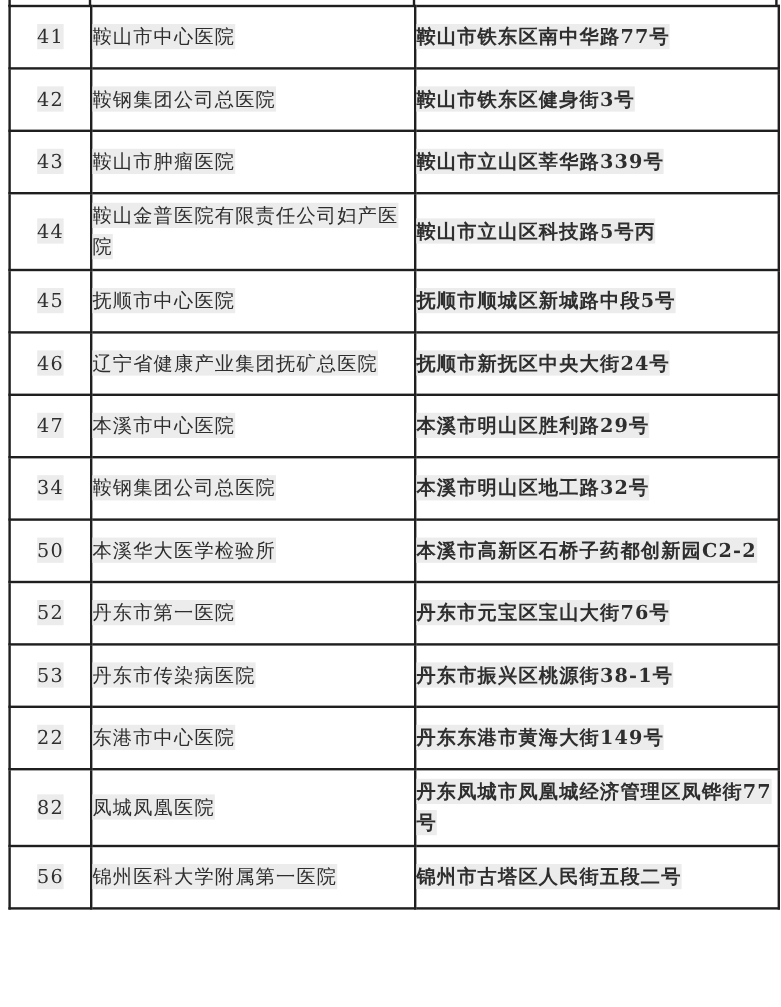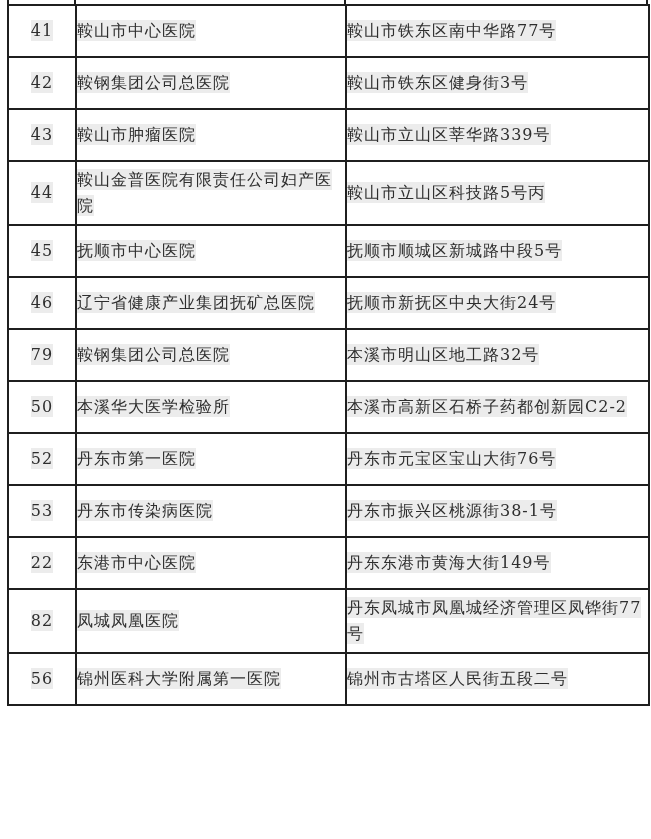--- a/index.html
+++ b/index.html
@@ -55,20 +55,21 @@
     text-align: center;
     font-size: 15px;
   }
   td.cell-name {
     padding-left: 17px;
     padding-right: 6px;
   }
   td.cell-address {
     padding-left: 7px;
     padding-right: 5px;
+    font-weight: bold;
   }
   
   .hl {
     background: #ececec;
     box-decoration-break: clone;
     -webkit-box-decoration-break: clone;
     padding: 1px 0;
   }
 </style>
 </head>
@@ -111,21 +112,26 @@
           <td class="cell-no"><span class="hl">45</span></td>
           <td class="cell-name"><span class="hl">抚顺市中心医院</span></td>
           <td class="cell-address"><span class="hl">抚顺市顺城区新城路中段5号</span></td>
         </tr>
         <tr>
           <td class="cell-no"><span class="hl">46</span></td>
           <td class="cell-name"><span class="hl">辽宁省健康产业集团抚矿总医院</span></td>
           <td class="cell-address"><span class="hl">抚顺市新抚区中央大街24号</span></td>
         </tr>
         <tr>
-          <td class="cell-no"><span class="hl">79</span></td>
+          <td class="cell-no"><span class="hl">47</span></td>
+          <td class="cell-name"><span class="hl">本溪市中心医院</span></td>
+          <td class="cell-address"><span class="hl">本溪市明山区胜利路29号</span></td>
+        </tr>
+        <tr>
+          <td class="cell-no"><span class="hl">34</span></td>
           <td class="cell-name"><span class="hl">鞍钢集团公司总医院</span></td>
           <td class="cell-address"><span class="hl">本溪市明山区地工路32号</span></td>
         </tr>
         <tr>
           <td class="cell-no"><span class="hl">50</span></td>
           <td class="cell-name"><span class="hl">本溪华大医学检验所</span></td>
           <td class="cell-address"><span class="hl">本溪市高新区石桥子药都创新园C2-2</span></td>
         </tr>
         <tr>
           <td class="cell-no"><span class="hl">52</span></td>

